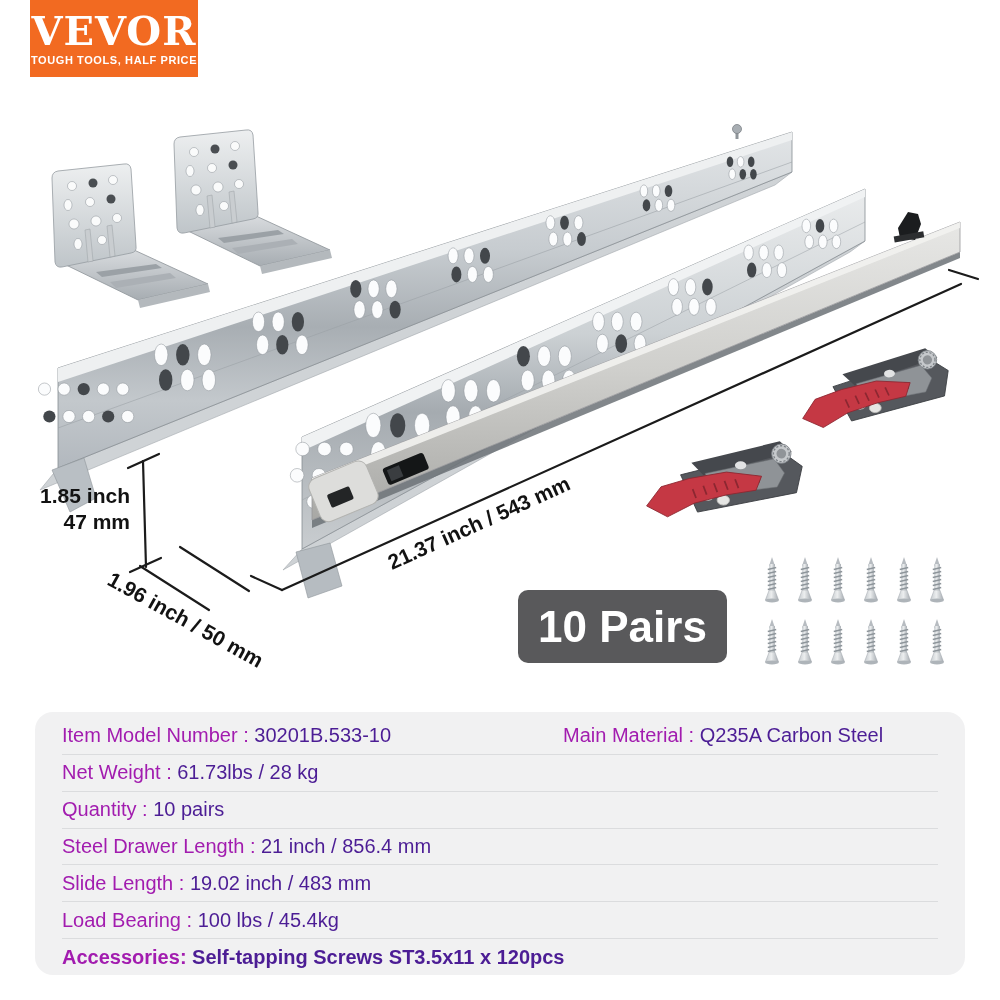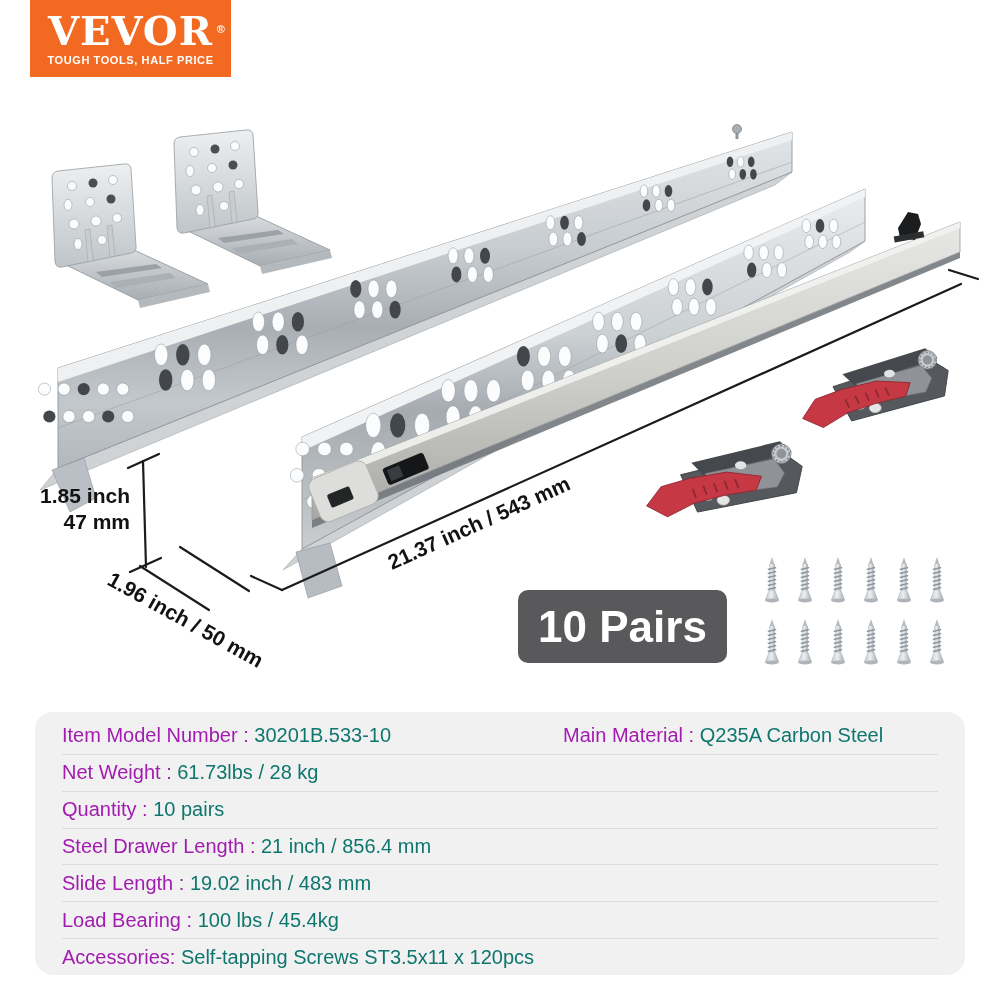--- a/index.html
+++ b/index.html
@@ -1,39 +1,39 @@
 <!DOCTYPE html>
 <html><head>
 <meta charset="utf-8">
 <style>
   html,body{margin:0;padding:0;background:#fff;}
   .stage{position:relative;width:1000px;height:1000px;background:#fff;overflow:hidden;
          font-family:"Liberation Sans",sans-serif;}
   
-  .logo{position:absolute;left:30px;top:0;width:201px;height:77px;background:#F26A21;
+  .logo{position:absolute;left:30px;top:0;width:168px;height:77px;background:#F26A21;
         display:flex;flex-direction:column;align-items:center;justify-content:center;}
   .logo-main{color:#fff;font-family:"DejaVu Serif","Liberation Serif",serif;font-weight:bold;
              font-size:40px;line-height:40px;letter-spacing:1px;position:relative;}
   .logo-reg{position:absolute;right:-13px;top:-2px;font-size:11px;font-family:"Liberation Sans",sans-serif;}
   .logo-tag{color:#fff;font-size:11px;font-weight:bold;letter-spacing:0.6px;margin-top:3px;
             font-family:"Liberation Sans",sans-serif;}
   
   .art{position:absolute;left:0;top:0;}
   
   .badge{position:absolute;left:518px;top:590px;width:209px;height:73px;background:#59595B;
          border-radius:10px;display:flex;align-items:center;justify-content:center;}
   .badge span{color:#fff;font-size:44px;font-weight:bold;}
   
   .spec{position:absolute;left:35px;top:712px;width:930px;height:263px;background:#F1F1F2;
         border-radius:18px;padding:6px 27px 0 27px;box-sizing:border-box;display:flex;flex-direction:column;}
   .srow{flex:1;display:flex;align-items:center;font-size:20px;border-bottom:1px solid #DBDCDE;white-space:pre;}
-  .srow:last-child{border-bottom:none;}
+  .srow:last-child{border-bottom:none;font-weight:bold;}
   .c1{width:501px;flex:none;}
   .lbl{color:#a21caf;}
-  .val{color:#0f766e;}
+  .val{color:#4c1d95;}
 </style>
 </head>
 <body>
 
 <div class="stage">
 
   <div class="logo">
     <div class="logo-main"><span>VEVOR</span><span class="logo-reg">®</span></div>
     <div class="logo-tag">TOUGH TOOLS, HALF PRICE</div>
   </div>

